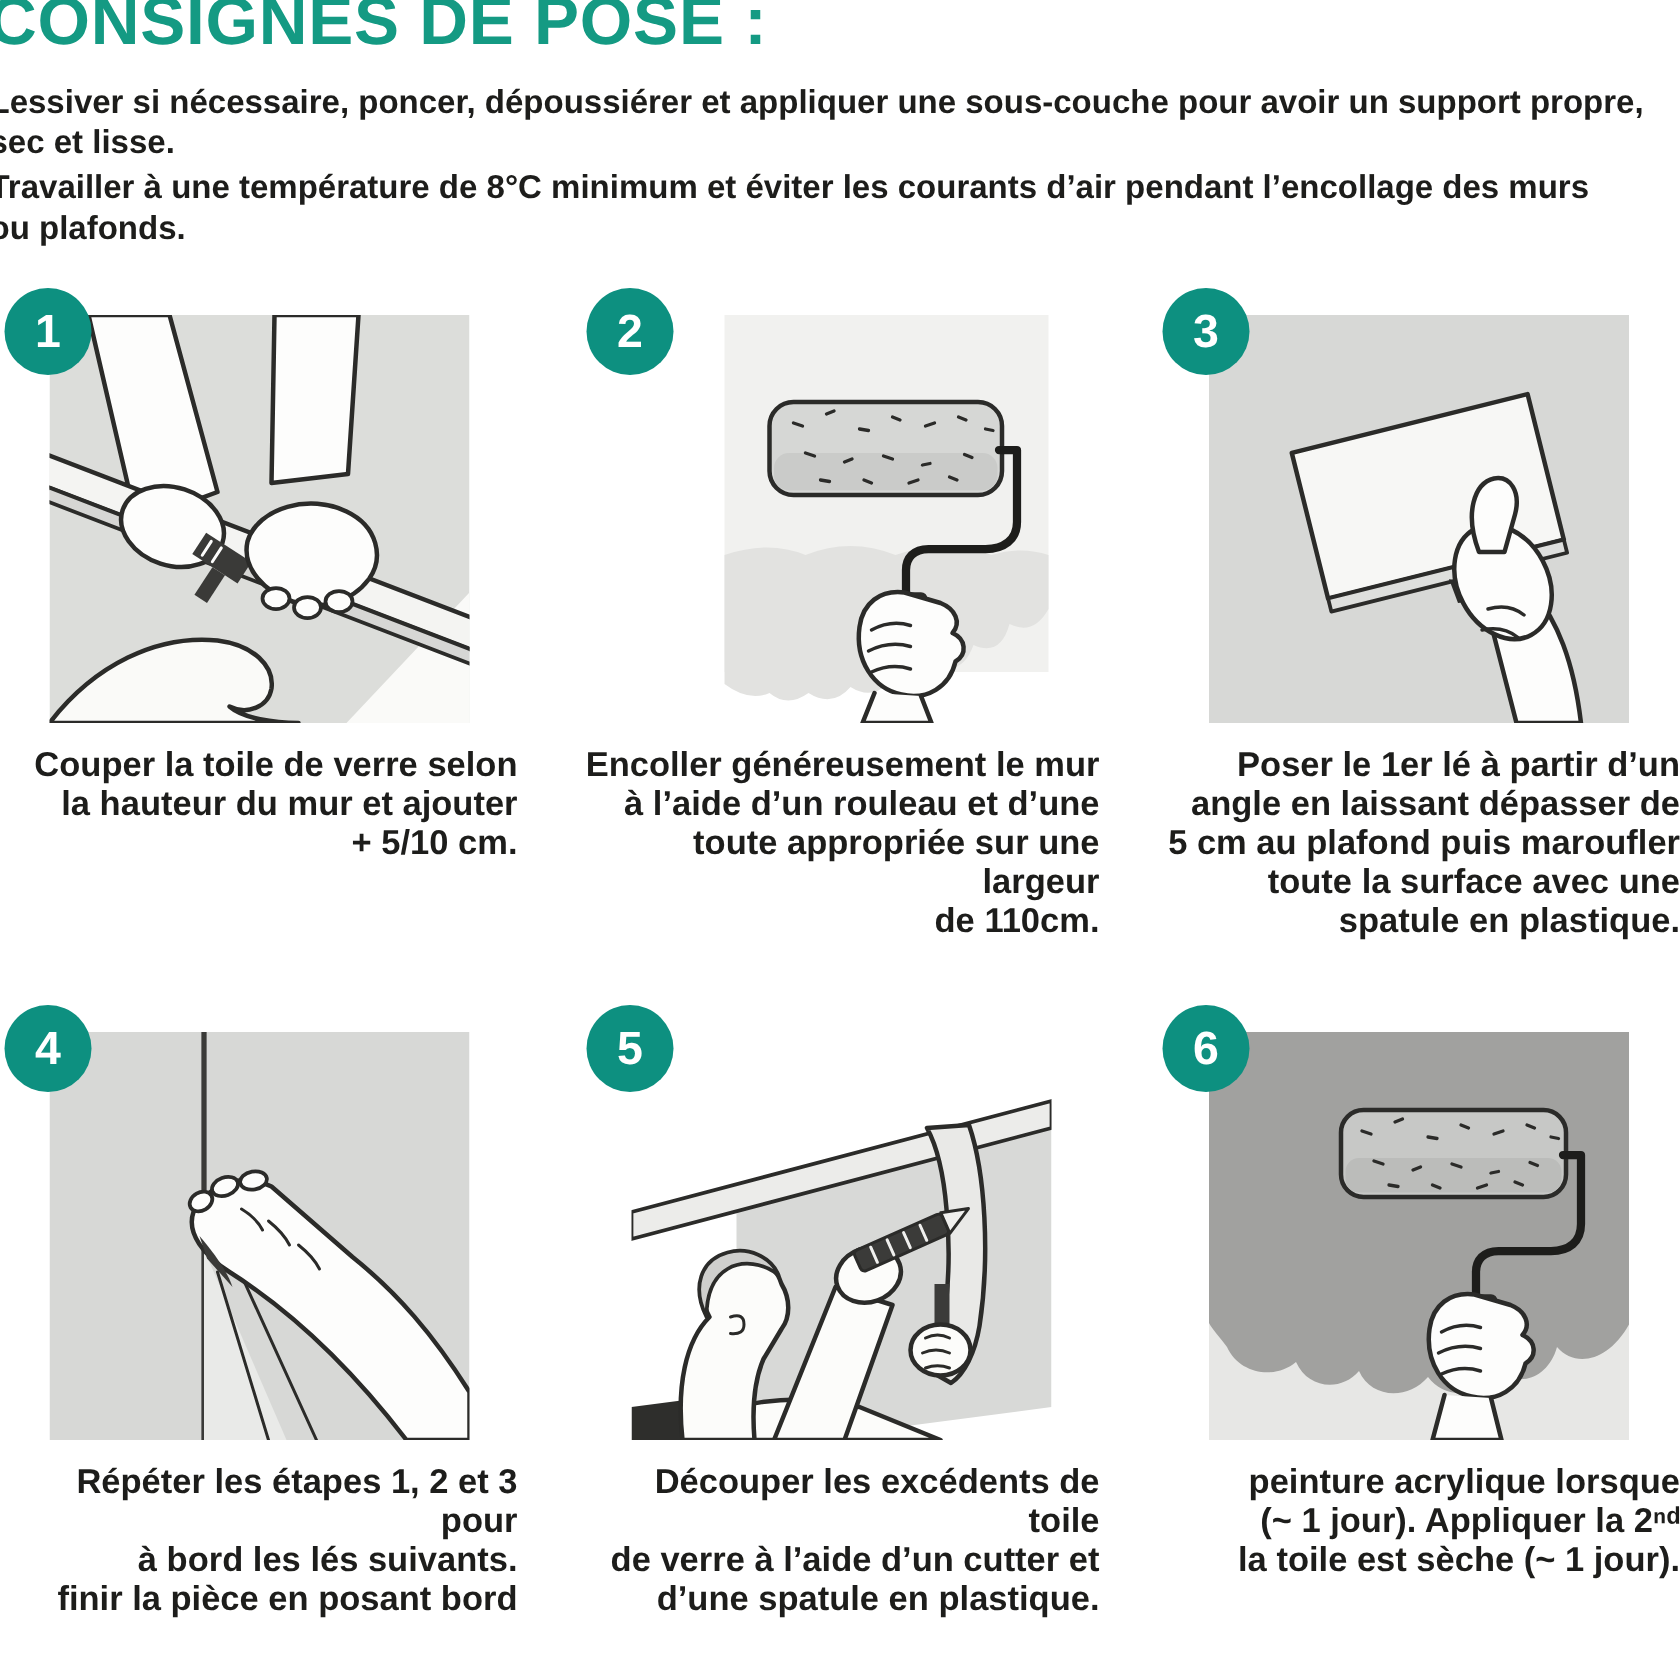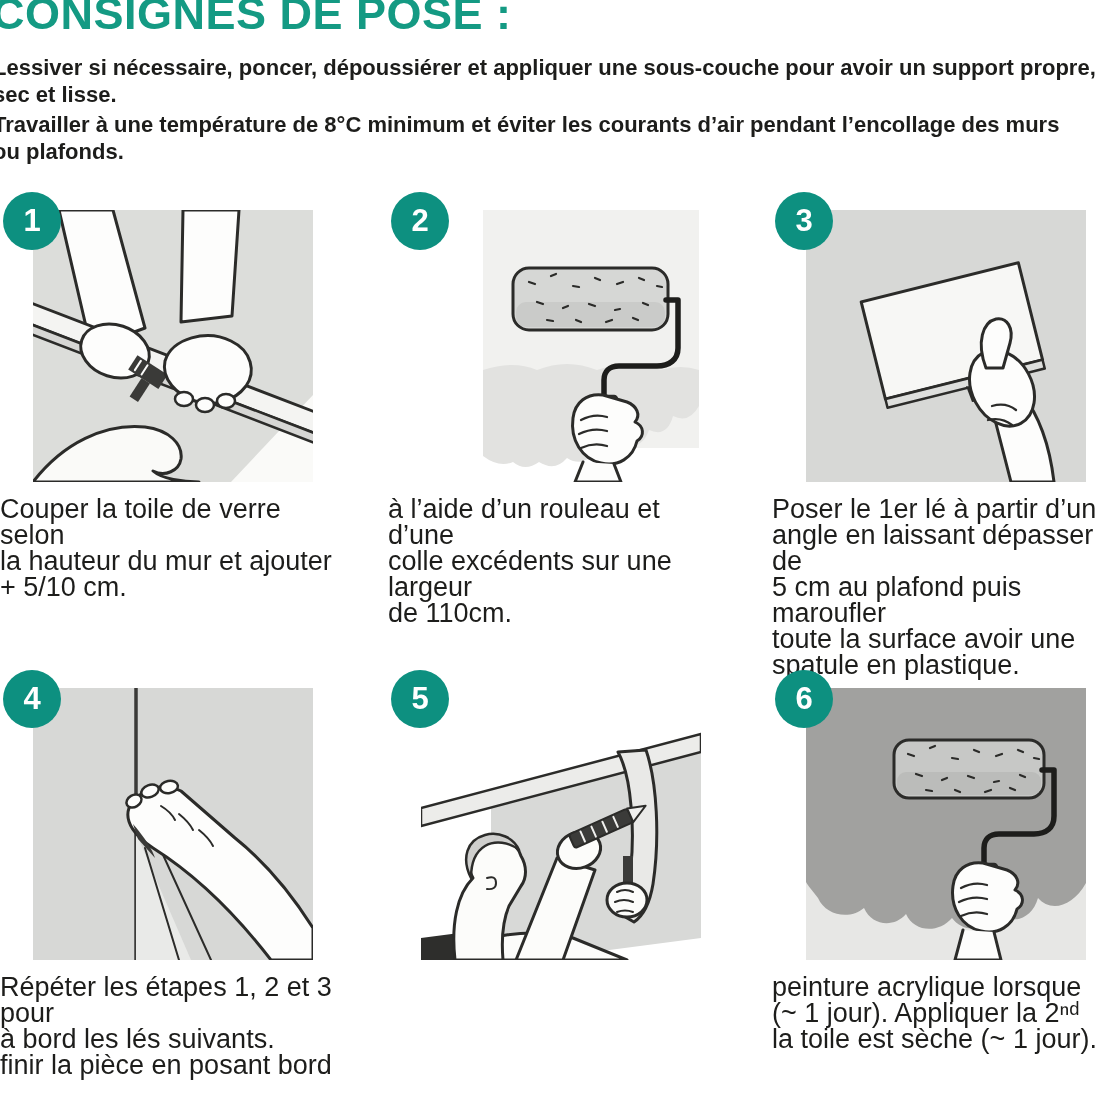--- a/index.html
+++ b/index.html
@@ -24,21 +24,21 @@
   .step.r2{top:660px;}
   .badge{
     position:absolute;top:10px;left:3px;z-index:2;
     width:58px;height:58px;border-radius:50%;
     background:#0d9080;color:#ffffff;
     display:flex;align-items:center;justify-content:center;
     font-size:31px;font-weight:bold;
   }
   .illo{width:280px;height:272px;margin:28px auto 0;}
   .illo svg{display:block;}
-  .caption{margin:14px 0 0 0;text-align:left;font-size:27px;line-height:26px;font-weight:normal;}
+  .caption{margin:14px 0 0 0;text-align:right;font-size:23px;line-height:26px;font-weight:bold;}
   .caption span{display:block;}
 </style>
 </head>
 <body>
 
 <div class="page">
 
   <h1 class="title">CONSIGNES DE POSE :</h1>
 
   <div class="intro">
@@ -116,22 +116,23 @@
         <path d="M152,208 C154,192 166,183 182,185 L206,192 C216,196 220,205 214,212 C223,216 224,226 216,231 C212,248 197,257 180,253 C161,249 149,230 152,208 Z" fill="#fdfdfc" stroke="#2b2b29" stroke-width="3"></path>
         <g stroke="#2b2b29" stroke-width="2.3" fill="none">
           <path d="M160,210 q13,-7 26,-3"></path>
             <path d="M158,224 q14,-7 28,-3"></path>
             <path d="M160,238 q13,-6 26,-2"></path>
         </g>
         <path d="M162,252 L154,272 L200,272 L193,254" fill="#fdfdfc" stroke="#2b2b29" stroke-width="3"></path>
       </svg>
     </div>
     <p class="caption">
+      <span>Encoller généreusement le mur</span>
       <span>à l’aide d’un rouleau et d’une</span>
-      <span>colle excédents sur une largeur</span>
+      <span>toute appropriée sur une largeur</span>
       <span>de 110cm.</span>
     </p>
   </div>
 
   <div class="step r1 c3">
     <div class="badge">3</div>
     <div class="illo">
       <svg width="280" height="272" viewBox="0 0 280 272" stroke-linejoin="round" stroke-linecap="round">
         <rect width="280" height="272" fill="#d7d8d6"></rect>
         <path d="M205,272 L248,272 C243,230 232,204 216,184 L188,206 Z" fill="#fdfdfc" stroke="#2b2b29" stroke-width="3"></path>
@@ -145,21 +146,21 @@
         <g stroke="#2b2b29" stroke-width="2.3" fill="none">
           <path d="M186,196 q14,-4 24,4"></path>
             <path d="M182,210 q14,-3 24,5"></path>
         </g>
       </svg>
     </div>
     <p class="caption">
       <span>Poser le 1er lé à partir d’un</span>
       <span>angle en laissant dépasser de</span>
       <span>5 cm au plafond puis maroufler</span>
-      <span>toute la surface avoir une</span>
+      <span>toute la surface avec une</span>
       <span>spatule en plastique.</span>
     </p>
   </div>
 
   <div class="step r2 c1">
     <div class="badge">4</div>
     <div class="illo">
       <svg width="280" height="272" viewBox="0 0 280 272" stroke-linejoin="round" stroke-linecap="round">
         <rect width="280" height="272" fill="#d7d8d6"></rect>
         <line x1="103" y1="0" x2="103" y2="272" stroke="#3a3a38" stroke-width="3.5"></line>
@@ -210,20 +211,25 @@
         </g>
         <rect x="202" y="168" width="10" height="34" fill="#3b3b39"></rect>
         <ellipse cx="206" cy="212" rx="20" ry="17" fill="#fcfcfa" stroke="#2b2b29" stroke-width="3"></ellipse>
         <g stroke="#2b2b29" stroke-width="2" fill="none">
           <path d="M196,204 q8,-4 16,0"></path>
             <path d="M194,214 q9,-4 18,0"></path>
             <path d="M196,224 q8,-3 16,0"></path>
         </g>
       </svg>
     </div>
+    <p class="caption">
+      <span>Découper les excédents de toile</span>
+      <span>de verre à l’aide d’un cutter et</span>
+      <span>d’une spatule en plastique.</span>
+    </p>
   </div>
 
   <div class="step r2 c3">
     <div class="badge">6</div>
     <div class="illo">
       <svg width="280" height="272" viewBox="0 0 280 272" stroke-linejoin="round" stroke-linecap="round">
         <rect width="280" height="272" fill="#e7e7e5"></rect>
         <path d="M0,0 H280 V195 C266,220 244,224 232,210 C226,232 204,238 192,224 C182,244 158,246 146,230 C132,246 108,244 100,226 C88,240 66,238 58,220 C44,232 20,228 12,210 C6,202 2,198 0,194 Z" fill="#a1a19f"></path>
         <rect x="88" y="52" width="150" height="58" rx="15" fill="#c7c8c6" stroke="#2b2b29" stroke-width="3"></rect>
         <rect x="91" y="84" width="144" height="23" rx="9" fill="#bbbcba"></rect>

